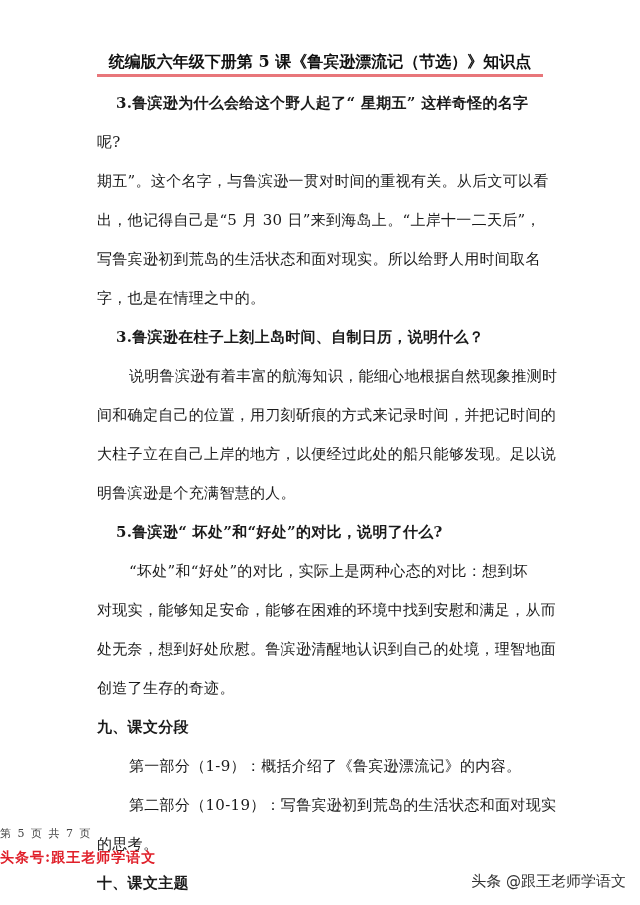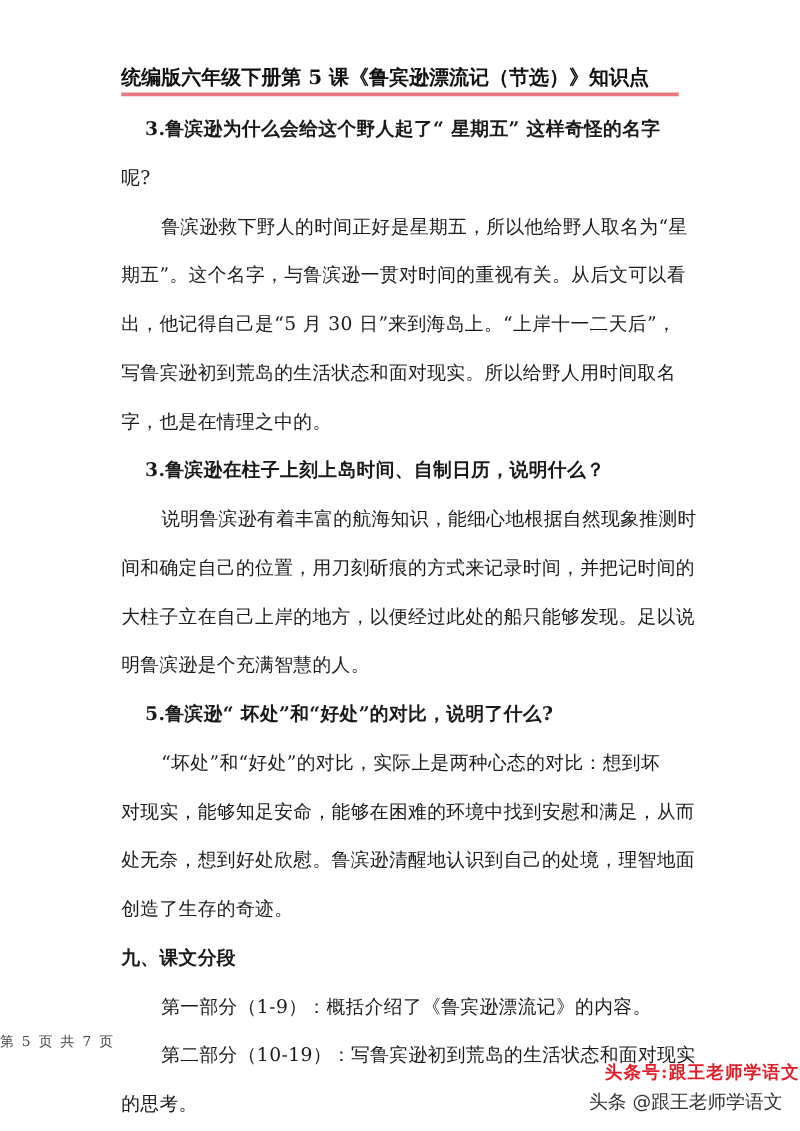--- a/index.html
+++ b/index.html
@@ -1,42 +1,41 @@
 <!DOCTYPE html>
 <html><head>
 <meta charset="utf-8">
 <style>
   html, body { margin: 0; padding: 0; background: #ffffff; }
   body { width: 640px; height: 905px; position: relative; overflow: hidden;
          font-family: "DejaVu Serif", "Liberation Serif", serif; color: #1a1a1a; }
-  .page-header { position: absolute; left: 97px; width: 446px; top: 52px; text-align: left; }
+  .page-header { position: absolute; left: 97px; width: 446px; top: 52px; text-align: center; }
   .page-header .title { font-size: 16px; line-height: 20px; font-weight: bold; letter-spacing: 0px; color: #111; white-space: nowrap; }
   .page-header .rule { position: absolute; left: 0; right: 0; top: 22px; height: 3px; background: #e8767a; }
   .content { position: absolute; left: 97px; width: 446px; top: 84px; }
   .line { font-size: 15px; height: 39px; line-height: 39px; white-space: nowrap; overflow: visible; letter-spacing: 0.3px; }
   .q { font-weight: bold; padding-left: 19px; }
   .p { padding-left: 32px; }
   .cont { padding-left: 0; }
   .h { font-weight: bold; }
   .page-num { position: absolute; top: 826px; left: 0; width: 640px; font-size: 11px; color: #444; letter-spacing: 1.5px; }
-  .footer-red { position: absolute; top: 849px; left: 0; width: 640px; text-align: right; font-size: 14px; font-weight: bold; color: #e0202a; letter-spacing: 1px; }
+  .footer-red { position: absolute; top: 849px; left: 0; width: 640px; text-align: left; font-size: 14px; font-weight: bold; color: #e0202a; letter-spacing: 1px; }
   .watermark { position: absolute; top: 872px; right: 14px; font-family: "DejaVu Sans", sans-serif; font-size: 15px; color: #333; }
 </style>
 </head>
 <body>
 
 <div class="page-header">
   <div class="title">统编版六年级下册第 5 课《鲁宾逊漂流记（节选）》知识点</div>
   <div class="rule"></div>
 </div>
 
 <div class="content">
   <div class="line q">3.鲁滨逊为什么会给这个野人起了“ 星期五” 这样奇怪的名字</div>
   <div class="line cont">呢?</div>
-  <div class="line p">鲁滨逊救下野人的时间正好是星期五，所以他给野人取名为“星</div>
   <div class="line cont">期五”。这个名字，与鲁滨逊一贯对时间的重视有关。从后文可以看</div>
   <div class="line cont">出，他记得自己是“5 月 30 日”来到海岛上。“上岸十一二天后”，</div>
   <div class="line cont">写鲁宾逊初到荒岛的生活状态和面对现实。所以给野人用时间取名</div>
   <div class="line cont">字，也是在情理之中的。</div>
   <div class="line q">3.鲁滨逊在柱子上刻上岛时间、自制日历，说明什么？</div>
   <div class="line p">说明鲁滨逊有着丰富的航海知识，能细心地根据自然现象推测时</div>
   <div class="line cont">间和确定自己的位置，用刀刻斫痕的方式来记录时间，并把记时间的</div>
   <div class="line cont">大柱子立在自己上岸的地方，以便经过此处的船只能够发现。足以说</div>
   <div class="line cont">明鲁滨逊是个充满智慧的人。</div>
   <div class="line q">5.鲁滨逊“ 坏处”和“好处”的对比，说明了什么?</div>

